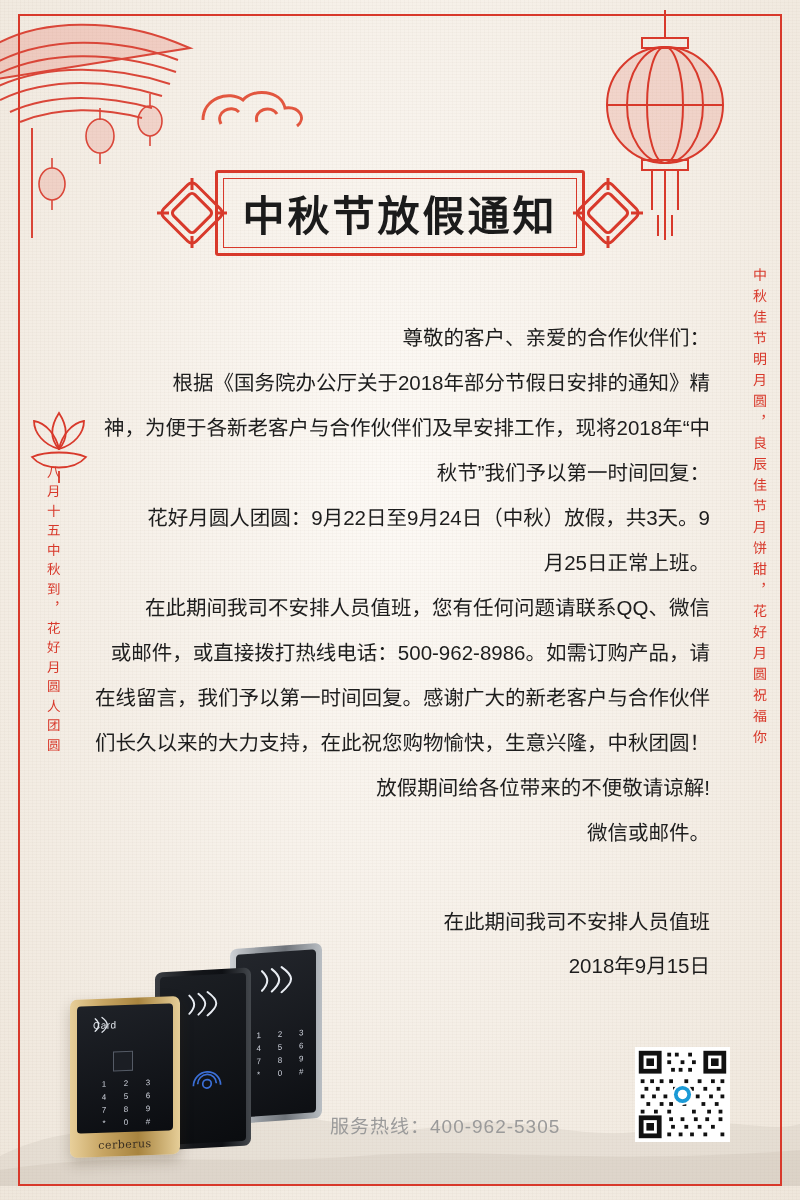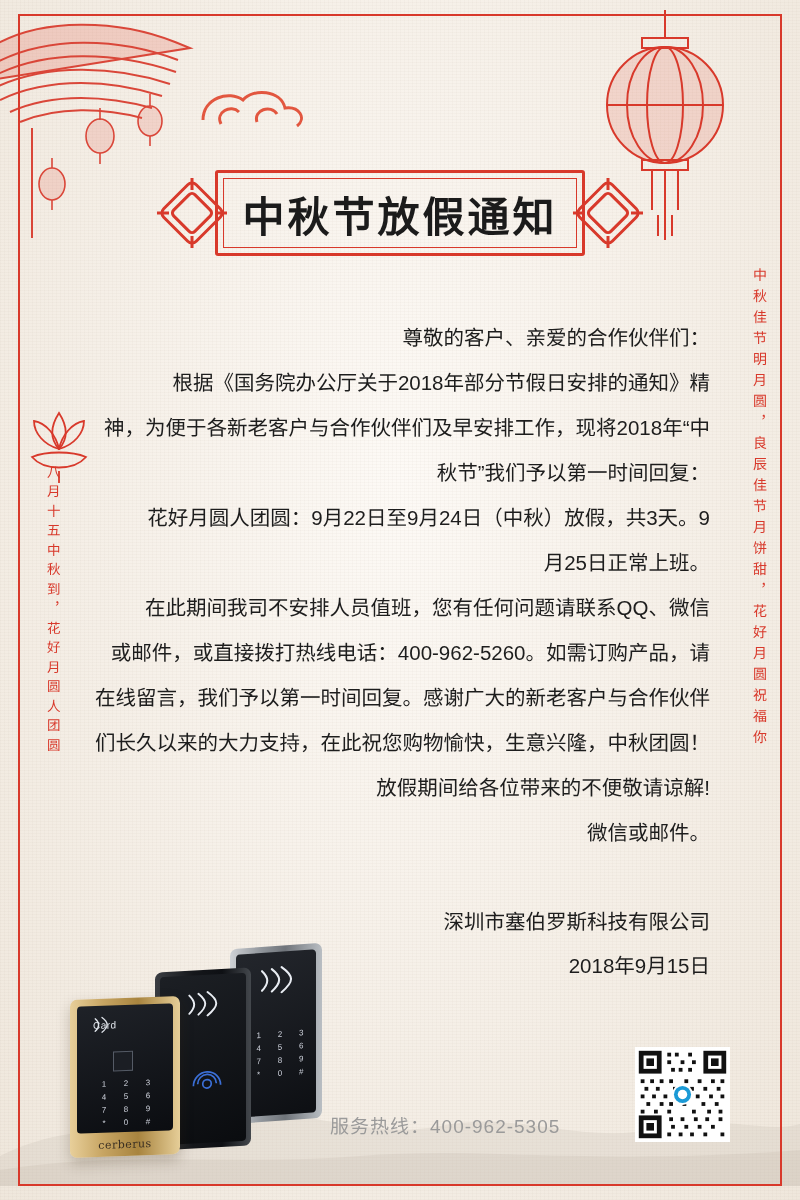--- a/index.html
+++ b/index.html
@@ -73,21 +73,21 @@
     border-radius:3px;
     box-sizing:border-box;
   }
   .plaque::before{
     content:"";position:absolute;left:5px;top:5px;right:5px;bottom:5px;
     border:1px solid #d8392b;
   }
   .title-text{
     position:absolute;left:60px;top:0;width:370px;height:86px;
     display:flex;align-items:center;justify-content:center;
-    font-family:Liberation Sans, sans-serif;
+    font-family:Liberation Mono, monospace;
     font-weight:bold;
     font-size:42px;
     color:#1b1b1b;
     letter-spacing:3px;
   }
   .knot{position:absolute;top:6px;width:74px;height:74px;}
   .knot.l{left:0;}
   .knot.r{right:0;}
   
   .body-text{
@@ -216,26 +216,26 @@
         <rect x="22" y="22" width="30" height="30" rx="4" transform="rotate(45 37 37)"></rect>
         <path d="M37 2 L37 14 M37 60 L37 72 M2 37 L14 37 M60 37 L72 37"></path>
       </g>
     </svg>
   </div>
 
   <div class="body-text">
     <p>尊敬的客户、亲爱的合作伙伴们：</p>
     <p class="indent">根据《国务院办公厅关于2018年部分节假日安排的通知》精神，为便于各新老客户与合作伙伴们及早安排工作，现将2018年“中秋节”我们予以第一时间回复：</p>
     <p class="indent">花好月圆人团圆：9月22日至9月24日（中秋）放假，共3天。9月25日正常上班。</p>
-    <p class="indent">在此期间我司不安排人员值班，您有任何问题请联系QQ、微信或邮件，或直接拨打热线电话：400-962-5260。如需订购产品，请在线留言，我们予以第一时间回复。感谢广大的新老客户与合作伙伴们长久以来的大力支持，在此祝您购物愉快，生意兴隆，中秋团圆！放假期间给各位带来的不便敬请谅解!</p>
+    <p class="indent">在此期间我司不安排人员值班，您有任何问题请联系QQ、微信或邮件，或直接拨打热线电话：500-962-8986。如需订购产品，请在线留言，我们予以第一时间回复。感谢广大的新老客户与合作伙伴们长久以来的大力支持，在此祝您购物愉快，生意兴隆，中秋团圆！放假期间给各位带来的不便敬请谅解!</p>
     <p>微信或邮件。</p>
   </div>
 
   <div class="sign">
-    <div>深圳市塞伯罗斯科技有限公司</div>
+    <div>在此期间我司不安排人员值班</div>
     <div>2018年9月15日</div>
   </div>
 
   <svg class="mountain" viewBox="0 0 800 140" preserveAspectRatio="none">
     <path d="M0 110 C 80 70, 150 92, 220 74 C 300 54, 360 96, 440 80 C 520 64, 580 100, 660 82 C 720 68, 770 88, 800 78 L800 140 L0 140 Z" fill="#c9c0b4" fill-opacity=".55"></path>
     <path d="M0 124 C 120 104, 240 120, 360 110 C 480 100, 600 120, 800 104 L800 140 L0 140 Z" fill="#b8ae9f" fill-opacity=".45"></path>
   </svg>
 
   <div class="devices">
 

